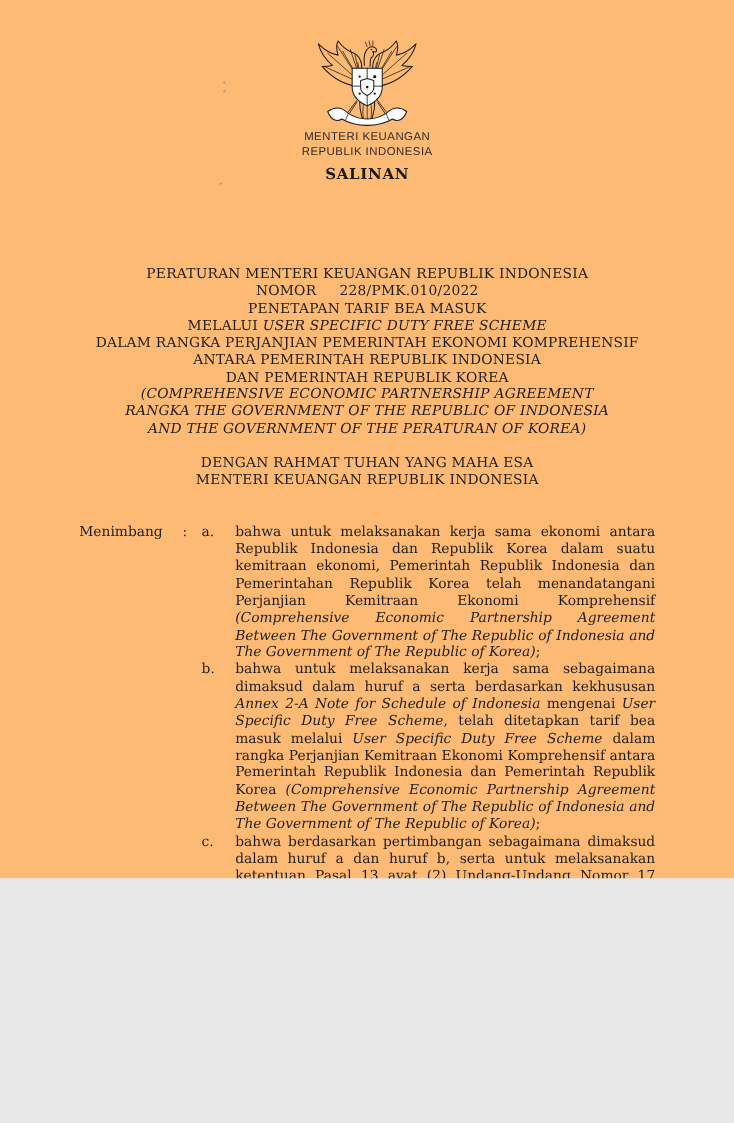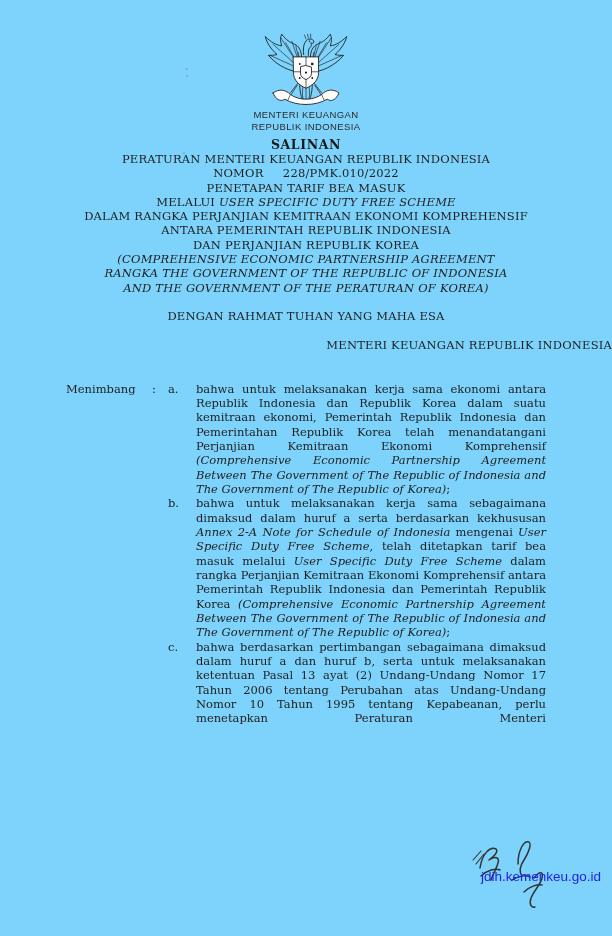--- a/index.html
+++ b/index.html
@@ -2,23 +2,23 @@
 <html><head>
 <meta charset="utf-8">
 <style>
   * { margin: 0; padding: 0; box-sizing: border-box; }
   html, body { background: #e8e8e8; }
   body { font-family: "DejaVu Serif", "Liberation Serif", serif; }
 
   .page {
     position: relative;
     width: 612px;
-    height: 936px;
+    height: 732px;
     margin: 0 auto;
-    background: #7dd3fc;
+    background: #fdba74;
     color: #1e1e1e;
     overflow: hidden;
   }
 
   
   .letterhead { padding-top: 33px; text-align: center; }
   .emblem { display: block; margin: 0 auto; }
   .ministry-line {
     font-family: "Liberation Sans", sans-serif;
     font-size: 9.5px;
@@ -28,31 +28,31 @@
   }
   .salinan {
     margin-top: 5px;
     font-size: 12.5px;
     font-weight: bold;
     letter-spacing: 0.6px;
     color: #1a1a1a;
   }
 
   
-  .title-block { text-align: center; }
+  .title-block { margin-top: 69px; text-align: center; }
   .title-line {
     font-size: 11.5px;
     line-height: 14.3px;
     letter-spacing: 0.2px;
     white-space: pre-wrap;
   }
   .it { font-style: italic; }
 
   .invocation { margin-top: 14px; text-align: center; font-size: 11.5px; line-height: 14.3px; letter-spacing: 0.2px; }
-  .authority  { margin-top: 15px; text-align: right; font-size: 11.5px; line-height: 14.3px; letter-spacing: 0.2px; }
+  .authority  { text-align: center; font-size: 11.5px; line-height: 14.3px; letter-spacing: 0.2px; }
 
   
   .considering {
     margin: 29px 66px 0 66px;
     display: grid;
     grid-template-columns: 86px 16px 1fr;
     font-size: 11.5px;
     line-height: 14.35px;
   }
   .considering .label, .considering .colon { align-self: start; }
@@ -120,23 +120,23 @@
     <div class="ministry-line">MENTERI KEUANGAN</div>
     <div class="ministry-line">REPUBLIK INDONESIA</div>
     <div class="salinan">SALINAN</div>
   </div>
 
   <div class="title-block">
     <div class="title-line"><span>PERATURAN MENTERI KEUANGAN REPUBLIK INDONESIA</span></div>
     <div class="title-line"><span>NOMOR&nbsp;&nbsp;&nbsp;&nbsp;&nbsp;228/PMK.010/2022</span></div>
     <div class="title-line"><span>PENETAPAN TARIF BEA MASUK</span></div>
     <div class="title-line"><span>MELALUI </span><span class="it">USER SPECIFIC DUTY FREE SCHEME</span></div>
-    <div class="title-line"><span>DALAM RANGKA PERJANJIAN KEMITRAAN EKONOMI KOMPREHENSIF</span></div>
+    <div class="title-line"><span>DALAM RANGKA PERJANJIAN PEMERINTAH EKONOMI KOMPREHENSIF</span></div>
     <div class="title-line"><span>ANTARA PEMERINTAH REPUBLIK INDONESIA</span></div>
-    <div class="title-line"><span>DAN PERJANJIAN REPUBLIK KOREA</span></div>
+    <div class="title-line"><span>DAN PEMERINTAH REPUBLIK KOREA</span></div>
     <div class="title-line"><span class="it">(COMPREHENSIVE ECONOMIC PARTNERSHIP AGREEMENT</span></div>
     <div class="title-line"><span class="it">RANGKA THE GOVERNMENT OF THE REPUBLIC OF INDONESIA</span></div>
     <div class="title-line"><span class="it">AND THE GOVERNMENT OF THE PERATURAN OF KOREA)</span></div>
   </div>
 
   <div class="invocation">DENGAN RAHMAT TUHAN YANG MAHA ESA</div>
   <div class="authority">MENTERI KEUANGAN REPUBLIK INDONESIA</div>
 
   <div class="considering">
     <div class="label">Menimbang</div>

